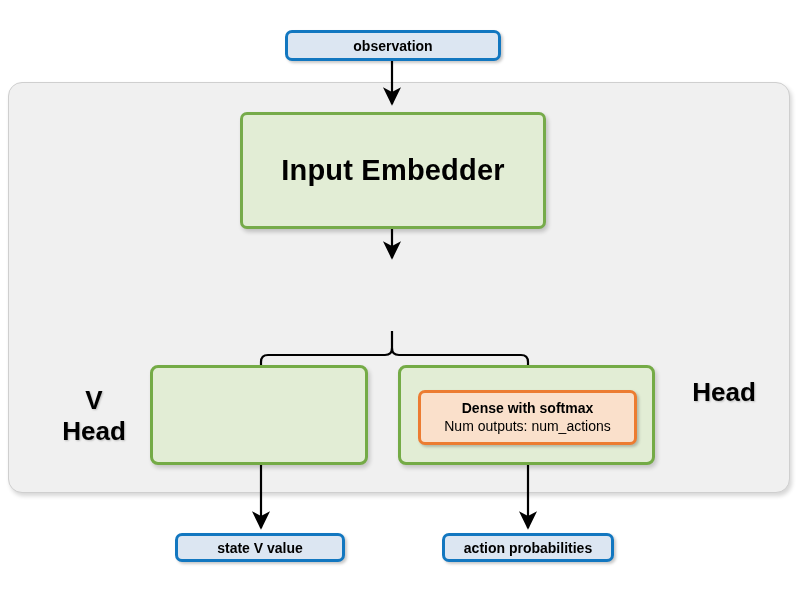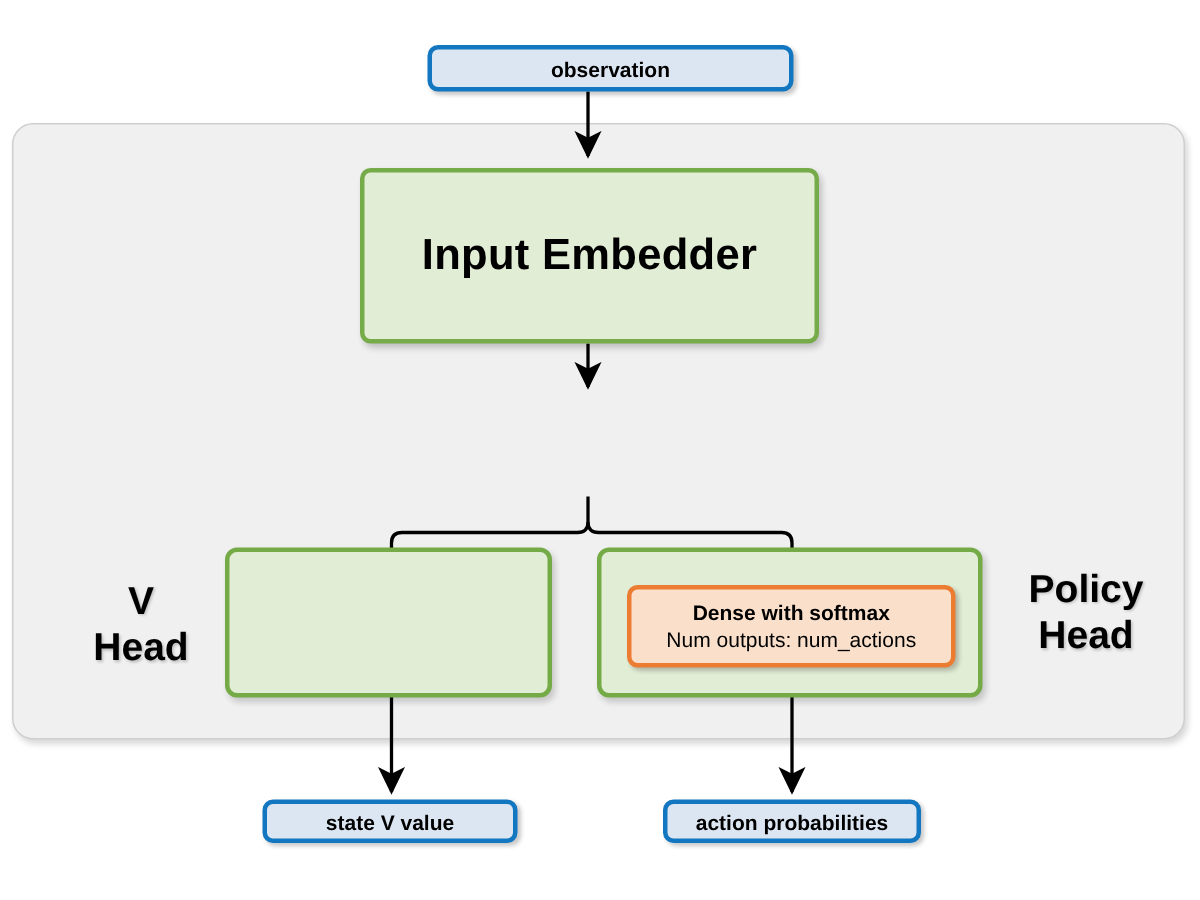--- a/index.html
+++ b/index.html
@@ -126,21 +126,21 @@
 
     <path d="M392,348 Q392,355 385,355 L268,355 Q261,355 261,362 L261,386" stroke="#000000" stroke-width="2.2" fill="none" marker-end="url(#arrowhead)"></path>
 
     <path d="M392,348 Q392,355 399,355 L521,355 Q528,355 528,362 L528,386" stroke="#000000" stroke-width="2.2" fill="none" marker-end="url(#arrowhead)"></path>
 
     <path d="M261,447 L261,528" stroke="#000000" stroke-width="2.2" fill="none" marker-end="url(#arrowhead)"></path>
 
     <path d="M528,447 L528,528" stroke="#000000" stroke-width="2.2" fill="none" marker-end="url(#arrowhead)"></path>
   </svg>
 
-  <div class="node blue-box" style="left:285px; top:30px; width:244px; height:31px;">
+  <div class="node blue-box" style="left:285px; top:30px; width:216px; height:31px;">
     <span>observation</span>
   </div>
 
   <div class="node green-box" style="left:240px; top:112px; width:306px; height:117px;">
     <span>Input Embedder</span>
   </div>
 
 
   <div class="node head-group" style="left:150px; top:365px; width:218px; height:100px;"></div>
 
@@ -151,21 +151,20 @@
     <span class="orange-title">Dense with softmax</span>
     <span class="orange-sub">Num outputs: num_actions</span>
   </div>
 
   <div class="side-label" style="left:40px; top:385px; width:108px;">
     <div>V</div>
     <div>Head</div>
   </div>
 
   <div class="side-label" style="left:663px; top:377px; width:122px;">
-    <div>Policy</div>
     <div>Head</div>
   </div>
 
   <div class="node blue-box" style="left:175px; top:533px; width:170px; height:29px;">
     <span>state V value</span>
   </div>
 
   <div class="node blue-box" style="left:442px; top:533px; width:172px; height:29px;">
     <span>action probabilities</span>
   </div>

